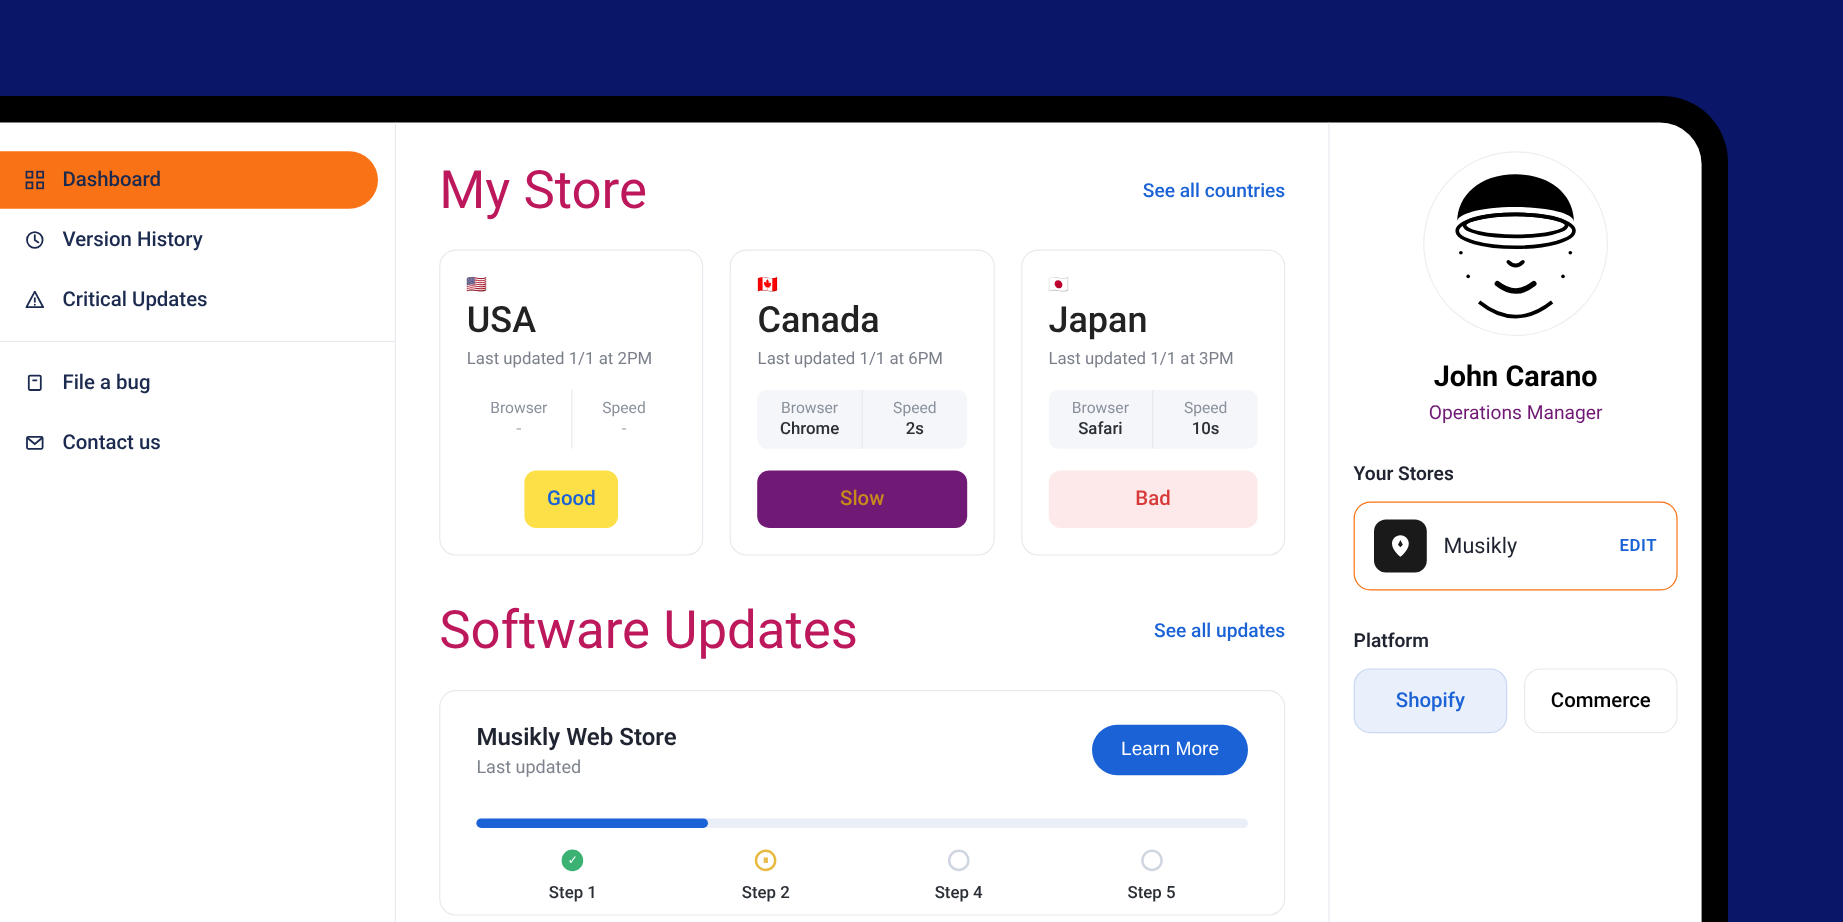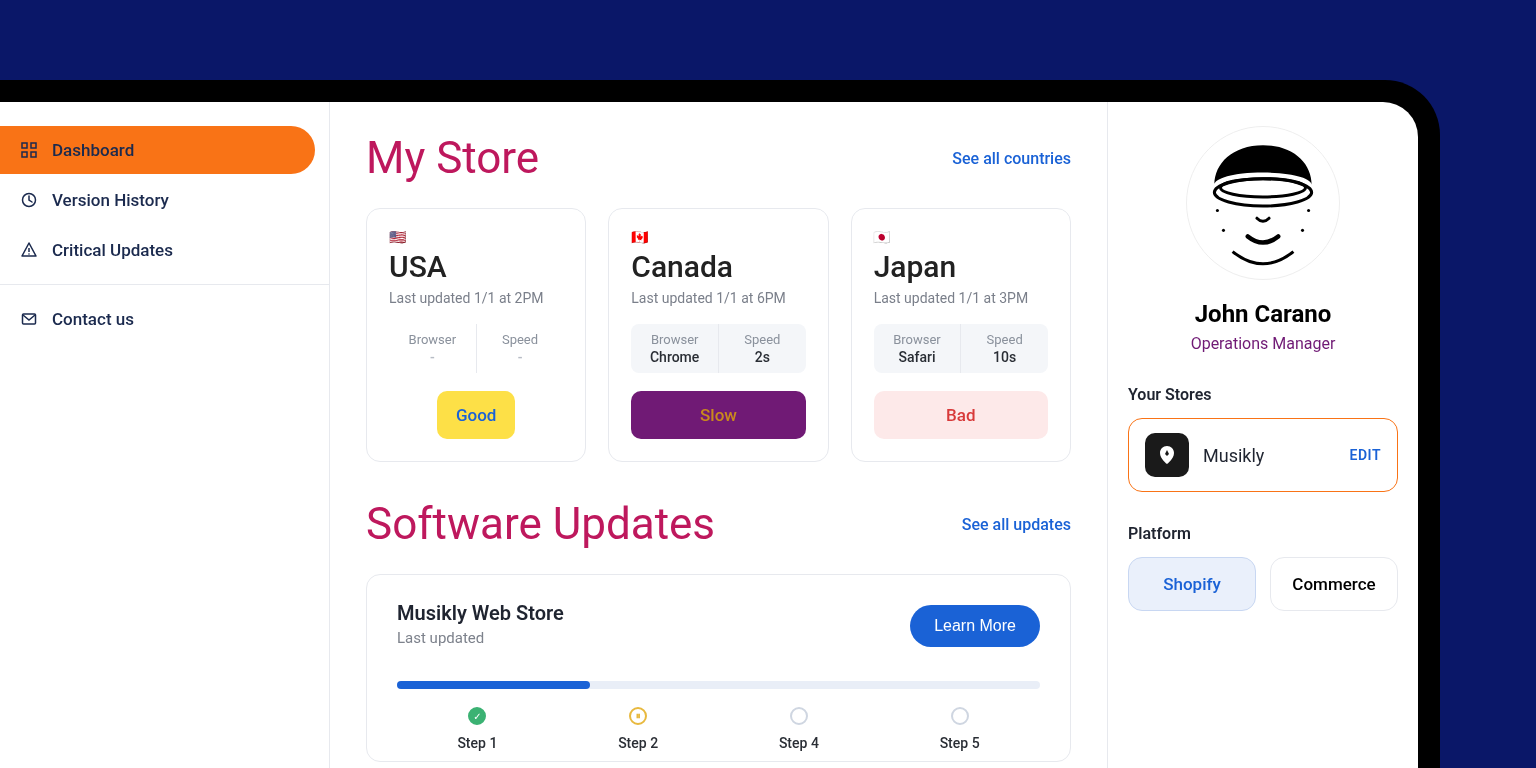--- a/index.html
+++ b/index.html
@@ -84,21 +84,21 @@
     border-radius:10px; font-size:17px; font-weight:500;
   }
   .status-good { background:#fde047; color:#1a62d6; width:78px; margin-left:auto; margin-right:auto;}
   .status-slow { background:#701a75; color:#c98a1c; }
   .status-bad  { background:#fde9e9; color:#d83a3a; }
   
   .updates-panel {
     border:1px solid #e7e9ee; border-radius:14px;
     padding:26px 30px 10px 30px; margin-top:6px;
   }
-  .updates-head { display:flex; justify-content:space-between; align-items:flex-end; }
+  .updates-head { display:flex; justify-content:space-between; align-items:center; }
   .updates-title { font-size:20px; font-weight:600; color:#1f2430; }
   .updates-sub { font-size:15px; color:#7d828c; margin-top:4px; }
   .learn-btn {
     background:#1a62d6; color:#fff; border:none; border-radius:26px;
     padding:12px 24px; font-size:16px; font-weight:500; cursor:pointer;
   }
   .progress-track {
     height:8px; background:#e9eef7; border-radius:5px; margin-top:34px; position:relative;
   }
   .progress-fill { height:100%; background:#1a62d6; border-radius:5px; }
@@ -174,20 +174,29 @@
         <span class="icon">
           <svg width="16" height="16" viewBox="0 0 16 16">
               <path d="M8 1 L15 14 H1 Z" fill="none" stroke="#1b2a4e" stroke-width="1.5" stroke-linejoin="round"></path>
               <line x1="8" y1="6" x2="8" y2="10" stroke="#1b2a4e" stroke-width="1.5"></line>
               <circle cx="8" cy="12" r="0.8" fill="#1b2a4e"></circle>
             </svg>
         </span>
         <span>Critical Updates</span>
       </div>
       <div class="divider"></div>
+      <div class="nav-item">
+        <span class="icon">
+          <svg width="16" height="16" viewBox="0 0 16 16">
+              <rect x="3" y="2" width="10" height="12" rx="1" fill="none" stroke="#1b2a4e" stroke-width="1.5"></rect>
+              <line x1="6" y1="6" x2="10" y2="6" stroke="#1b2a4e" stroke-width="1.5"></line>
+            </svg>
+        </span>
+        <span>File a bug</span>
+      </div>
       <div class="nav-item">
         <span class="icon">
           <svg width="16" height="16" viewBox="0 0 16 16">
               <rect x="1.5" y="3" width="13" height="10" rx="1" fill="none" stroke="#1b2a4e" stroke-width="1.5"></rect>
               <path d="M2 4l6 5 6-5" fill="none" stroke="#1b2a4e" stroke-width="1.5"></path>
             </svg>
         </span>
         <span>Contact us</span>
       </div>
     </div>

